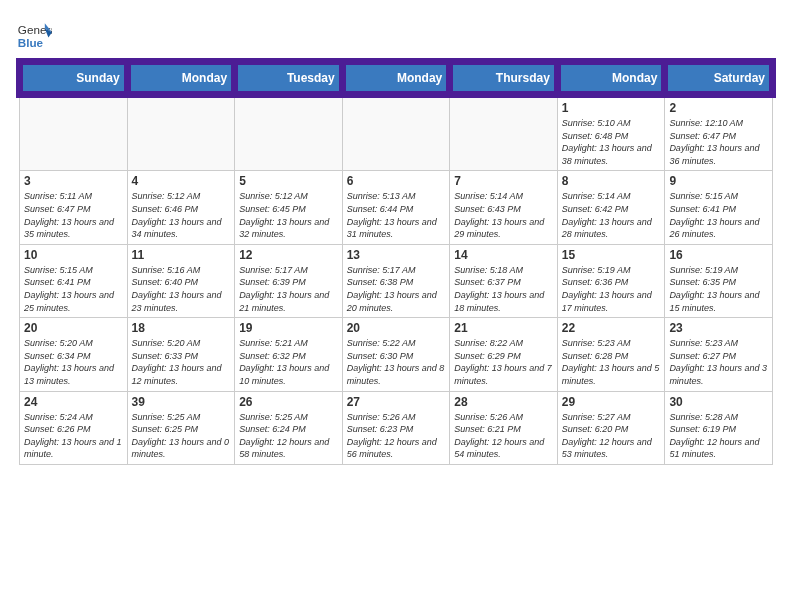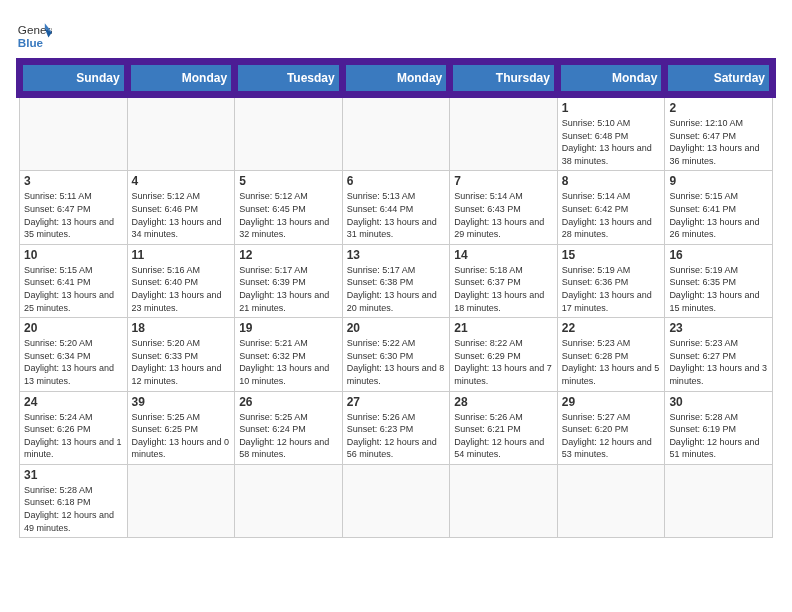--- a/index.html
+++ b/index.html
@@ -70,20 +70,21 @@
     .day-number {
       font-size: 12px;
       font-weight: bold;
       margin-bottom: 2px;
       display: block;
     }
     .day-info {
       font-size: 9px;
       line-height: 1.4;
       color: #333;
+      font-style: italic;
     }
     .empty-cell {
       background: #f9f9f9;
     }
     .last-row td {
       height: 64px;
     }
   </style>
 </head>
 <body>
@@ -305,29 +306,15 @@
 Sunset: 6:20 PM
 Daylight: 12 hours and 53 minutes.</div>
           </td>
           <td>
             <span class="day-number">30</span>
             <div class="day-info">Sunrise: 5:28 AM
 Sunset: 6:19 PM
 Daylight: 12 hours and 51 minutes.</div>
           </td>
         </tr>
-        <tr class="last-row">
-          <td>
-            <span class="day-number">31</span>
-            <div class="day-info">Sunrise: 5:28 AM
-Sunset: 6:18 PM
-Daylight: 12 hours and 49 minutes.</div>
-          </td>
-          <td class="empty-cell"></td>
-          <td class="empty-cell"></td>
-          <td class="empty-cell"></td>
-          <td class="empty-cell"></td>
-          <td class="empty-cell"></td>
-          <td class="empty-cell"></td>
-        </tr>
       </tbody>
   </table>
 </div>
 
 </body></html>

